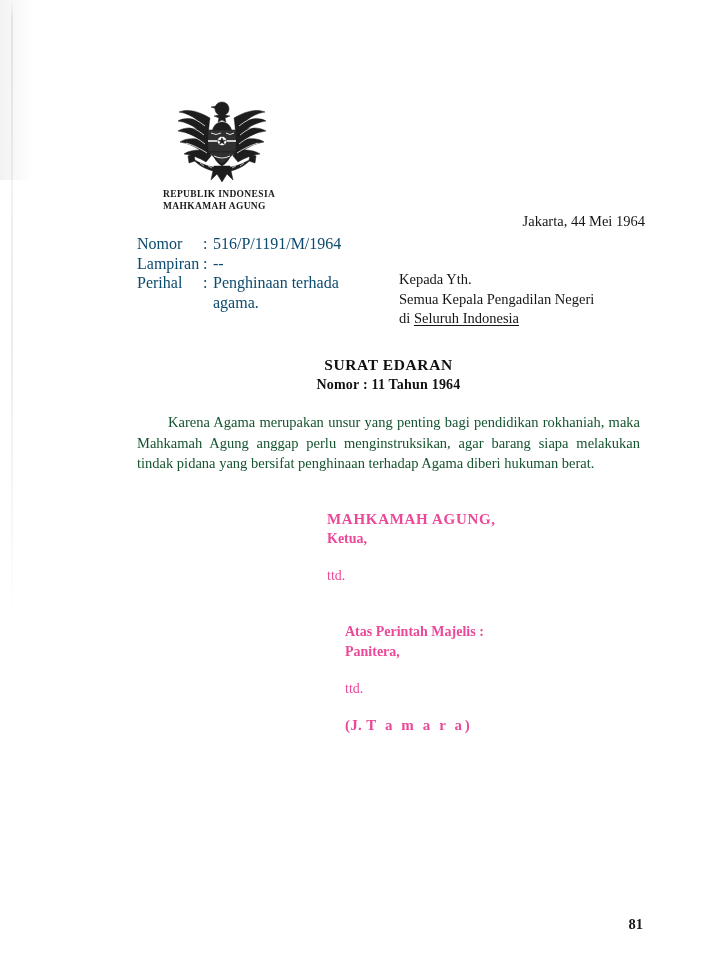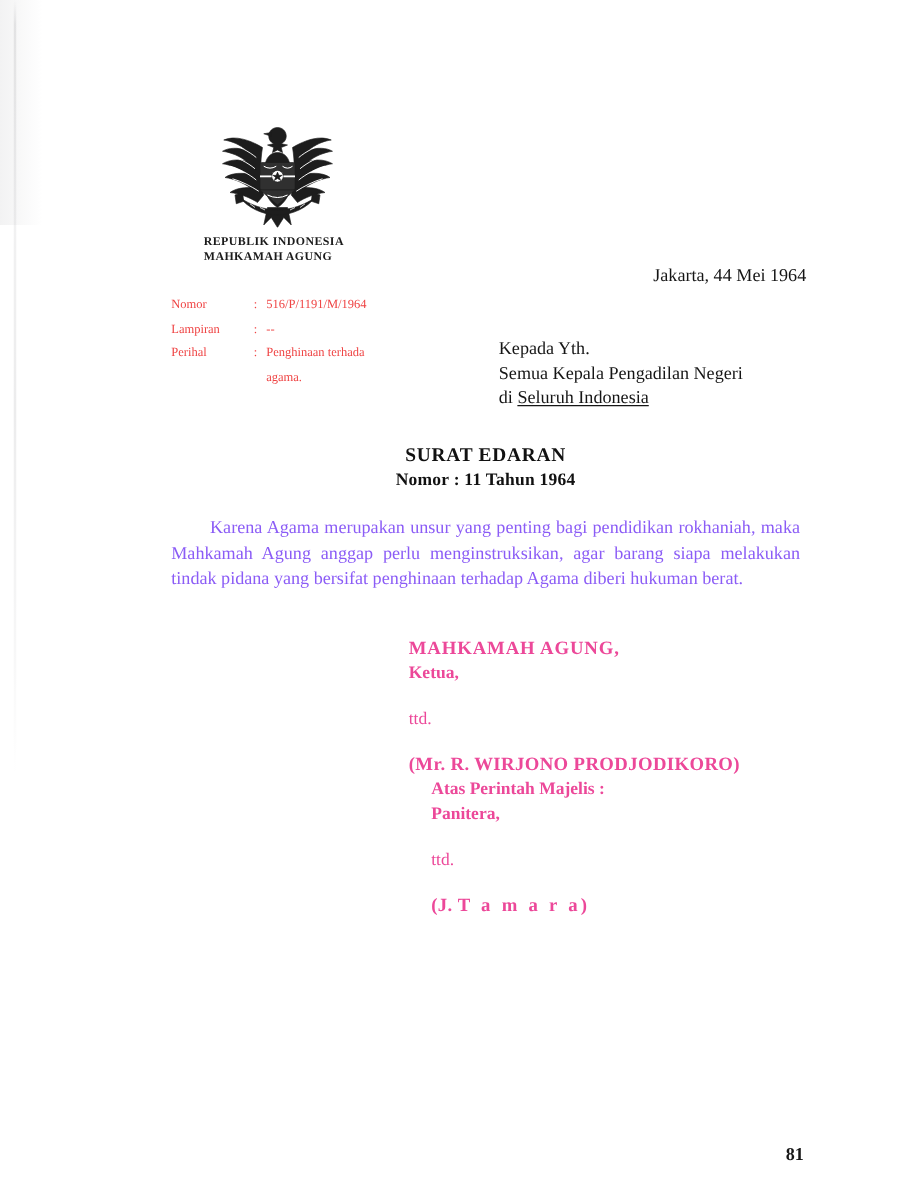--- a/index.html
+++ b/index.html
@@ -75,23 +75,23 @@
     font-size: 14.5px;
     color: #151515;
     white-space: nowrap;
   }
 
   
   .meta {
     position: absolute;
     left: 137px;
     top: 234px;
-    font-size: 10px;
+    font-size: 16px;
     line-height: 19.5px;
-    color: #ef4444;
+    color: #0c4a6e;
   }
   .meta-row {
     display: flex;
     white-space: nowrap;
   }
   .meta-label { width: 66px; flex: 0 0 66px; }
   .meta-colon { width: 10px; flex: 0 0 10px; }
   .meta-value { }
   .meta-cont {
     padding-left: 76px;
@@ -130,21 +130,21 @@
   
   .body-text {
     position: absolute;
     left: 137px;
     top: 412px;
     width: 503px;
     font-size: 14.5px;
     line-height: 20.5px;
     text-align: justify;
     text-indent: 31px;
-    color: #8b5cf6;
+    color: #14532d;
     hyphens: none;
   }
 
   
   .sig {
     position: absolute;
     width: 330px;
     text-align: left;
     color: #ec4899;
   }
@@ -283,21 +283,20 @@
     <div>SURAT EDARAN</div>
     <div class="sub">Nomor : 11 Tahun  1964</div>
   </div>
 
   <div class="body-text">Karena Agama merupakan unsur yang penting bagi pendidikan rokhaniah, maka Mahkamah Agung anggap perlu menginstruksikan, agar barang siapa melakukan tindak pidana yang bersifat penghinaan terhadap Agama diberi hukuman berat.</div>
 
   <div class="sig sig-1">
     <div class="sig-org">MAHKAMAH  AGUNG,</div>
     <div class="sig-role">Ketua,</div>
     <div class="sig-ttd">ttd.</div>
-    <div class="sig-name">(Mr. R. WIRJONO PRODJODIKORO)</div>
   </div>
 
   <div class="sig sig-2">
     <div class="sig-role">Atas Perintah Majelis :</div>
     <div class="sig-role">Panitera,</div>
     <div class="sig-ttd">ttd.</div>
     <div class="sig-name spaced">
       <span>(J. </span><span class="sp">T a m a r a</span><span>)</span>
     </div>
   </div>

